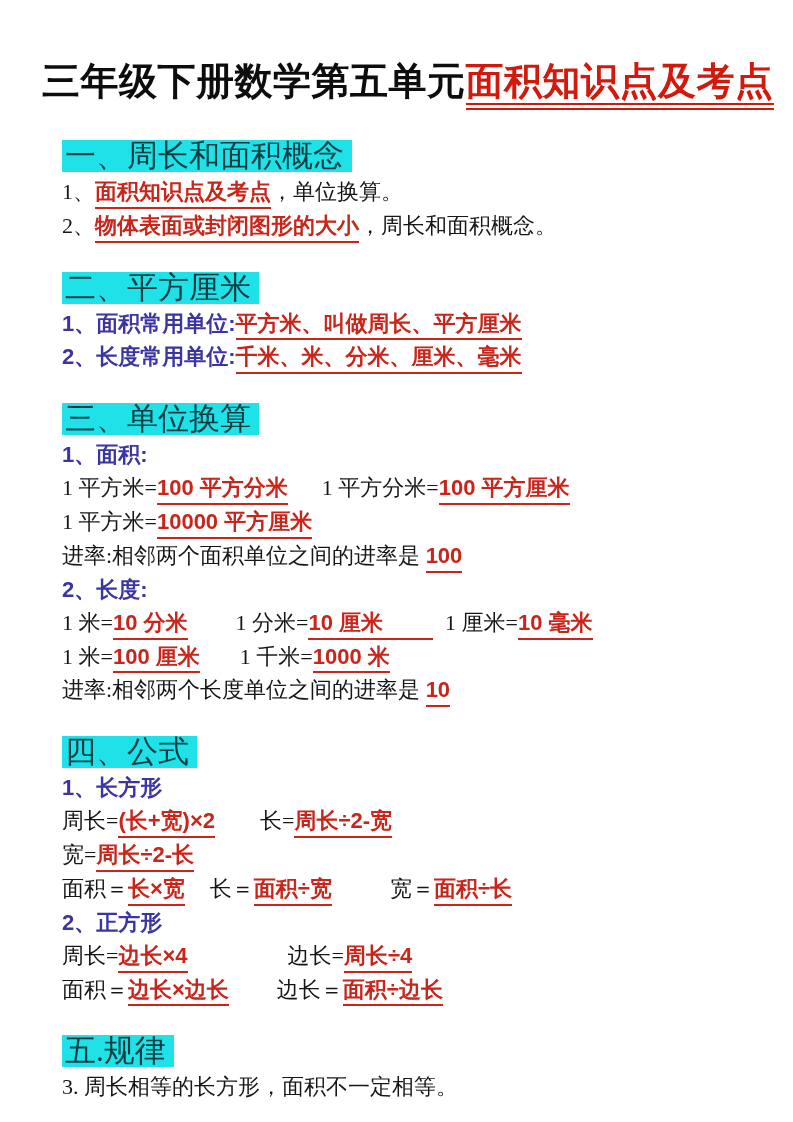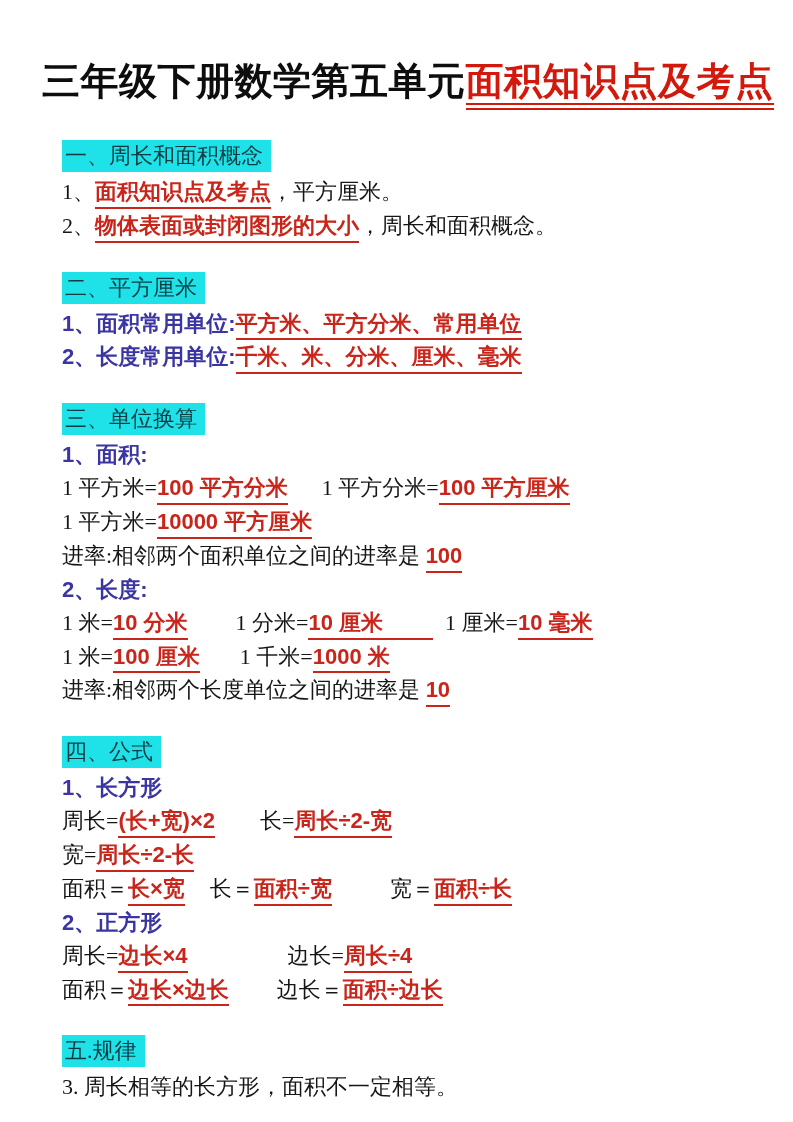--- a/index.html
+++ b/index.html
@@ -39,21 +39,21 @@
     font-family: "Liberation Sans", sans-serif;
     border-bottom: 7px double var(--red-title);
     padding-bottom: 1px;
   }
   .section { margin-top: 29px; }
   .section:first-of-type { margin-top: 33px; }
   .heading {
     display: inline-block;
     background: var(--cyan);
     color: var(--heading-text);
-    font-size: 22px;
+    font-size: 31px;
     line-height: 29px;
     padding: 1px 8px 2px 3px;
     margin-bottom: 3px;
   }
   .line {
     font-size: 22px;
     line-height: 33px;
     white-space: nowrap;
   }
   .seg-plain { color: var(--black); }
@@ -72,19 +72,19 @@
     font-weight: bold;
   }
   .seg-gap { display: inline-block; }
 </style>
 </head>
 <body>
 
 <div class="page">
   <h1 class="title"><span class="title-black">三年级下册数学第五单元</span><span class="title-red">面积知识点及考点</span></h1>
   <div>
-      <section class="section"><div class="heading">一、周长和面积概念</div><div class="line"><span class="seg-plain">1、</span><span class="seg-red">面积知识点及考点</span><span class="seg-plain">，平方厘米。</span></div><div class="line"><span class="seg-plain">2、</span><span class="seg-red">物体表面或封闭图形的大小</span><span class="seg-plain">，周长和面积概念。</span></div></section>
-      <section class="section"><div class="heading">二、平方厘米</div><div class="line"><span class="seg-blue">1、面积常用单位:</span><span class="seg-red">平方米、平方分米、常用单位</span></div><div class="line"><span class="seg-blue">2、长度常用单位:</span><span class="seg-red">千米、米、分米、厘米、毫米</span></div></section>
+      <section class="section"><div class="heading">一、周长和面积概念</div><div class="line"><span class="seg-plain">1、</span><span class="seg-red">面积知识点及考点</span><span class="seg-plain">，单位换算。</span></div><div class="line"><span class="seg-plain">2、</span><span class="seg-red">物体表面或封闭图形的大小</span><span class="seg-plain">，周长和面积概念。</span></div></section>
+      <section class="section"><div class="heading">二、平方厘米</div><div class="line"><span class="seg-blue">1、面积常用单位:</span><span class="seg-red">平方米、叫做周长、平方厘米</span></div><div class="line"><span class="seg-blue">2、长度常用单位:</span><span class="seg-red">千米、米、分米、厘米、毫米</span></div></section>
       <section class="section"><div class="heading">三、单位换算</div><div class="line"><span class="seg-blue">1、面积:</span></div><div class="line"><span class="seg-plain">1 平方米=</span><span class="seg-red">100 平方分米</span><span class="seg-gap" style="width: 34px;"></span><span class="seg-plain">1 平方分米=</span><span class="seg-red">100 平方厘米</span></div><div class="line"><span class="seg-plain">1 平方米=</span><span class="seg-red">10000 平方厘米</span></div><div class="line"><span class="seg-plain">进率:相邻两个面积单位之间的进率是 </span><span class="seg-red">100</span></div><div class="line"><span class="seg-blue">2、长度:</span></div><div class="line"><span class="seg-plain">1 米=</span><span class="seg-red">10 分米</span><span class="seg-gap" style="width: 48px;"></span><span class="seg-plain">1 分米=</span><span class="seg-red">10 厘米</span><span class="seg-red" style="width: 50px;">&nbsp;</span><span class="seg-gap" style="width: 12px;"></span><span class="seg-plain">1 厘米=</span><span class="seg-red">10 毫米</span></div><div class="line"><span class="seg-plain">1 米=</span><span class="seg-red">100 厘米</span><span class="seg-gap" style="width: 40px;"></span><span class="seg-plain">1 千米=</span><span class="seg-red">1000 米</span></div><div class="line"><span class="seg-plain">进率:相邻两个长度单位之间的进率是 </span><span class="seg-red">10</span></div></section>
       <section class="section"><div class="heading">四、公式</div><div class="line"><span class="seg-blue">1、长方形</span></div><div class="line"><span class="seg-plain">周长=</span><span class="seg-red">(长+宽)×2</span><span class="seg-gap" style="width: 45px;"></span><span class="seg-plain">长=</span><span class="seg-red">周长÷2-宽</span></div><div class="line"><span class="seg-plain">宽=</span><span class="seg-red">周长÷2-长</span></div><div class="line"><span class="seg-plain">面积＝</span><span class="seg-red">长×宽</span><span class="seg-gap" style="width: 25px;"></span><span class="seg-plain">长＝</span><span class="seg-red">面积÷宽</span><span class="seg-gap" style="width: 58px;"></span><span class="seg-plain">宽＝</span><span class="seg-red">面积÷长</span></div><div class="line"><span class="seg-blue">2、正方形</span></div><div class="line"><span class="seg-plain">周长=</span><span class="seg-red">边长×4</span><span class="seg-gap" style="width: 100px;"></span><span class="seg-plain">边长=</span><span class="seg-red">周长÷4</span></div><div class="line"><span class="seg-plain">面积＝</span><span class="seg-red">边长×边长</span><span class="seg-gap" style="width: 48px;"></span><span class="seg-plain">边长＝</span><span class="seg-red">面积÷边长</span></div></section>
       <section class="section"><div class="heading">五.规律</div><div class="line"><span class="seg-plain">3. 周长相等的长方形，面积不一定相等。</span></div></section>
     </div>
 </div>
 
 </body></html>

